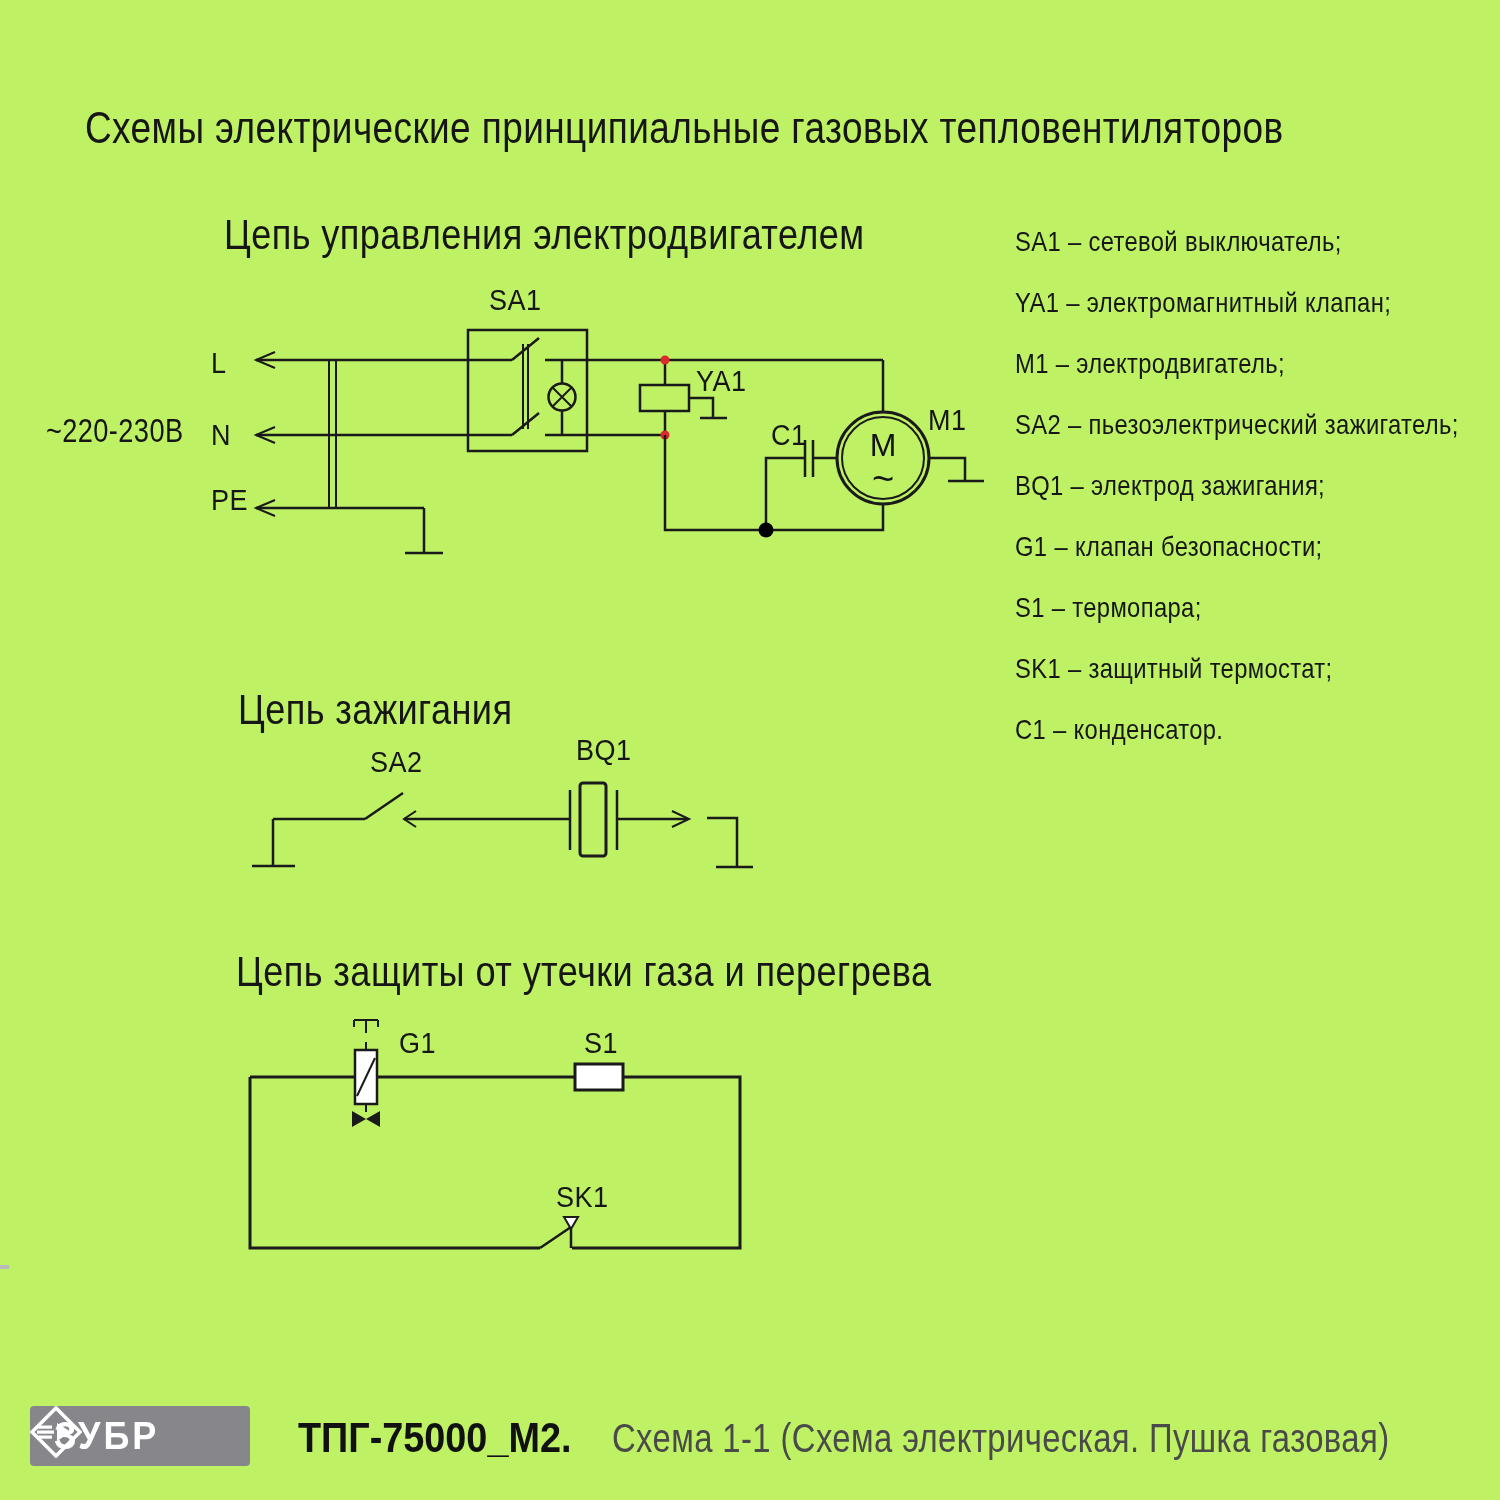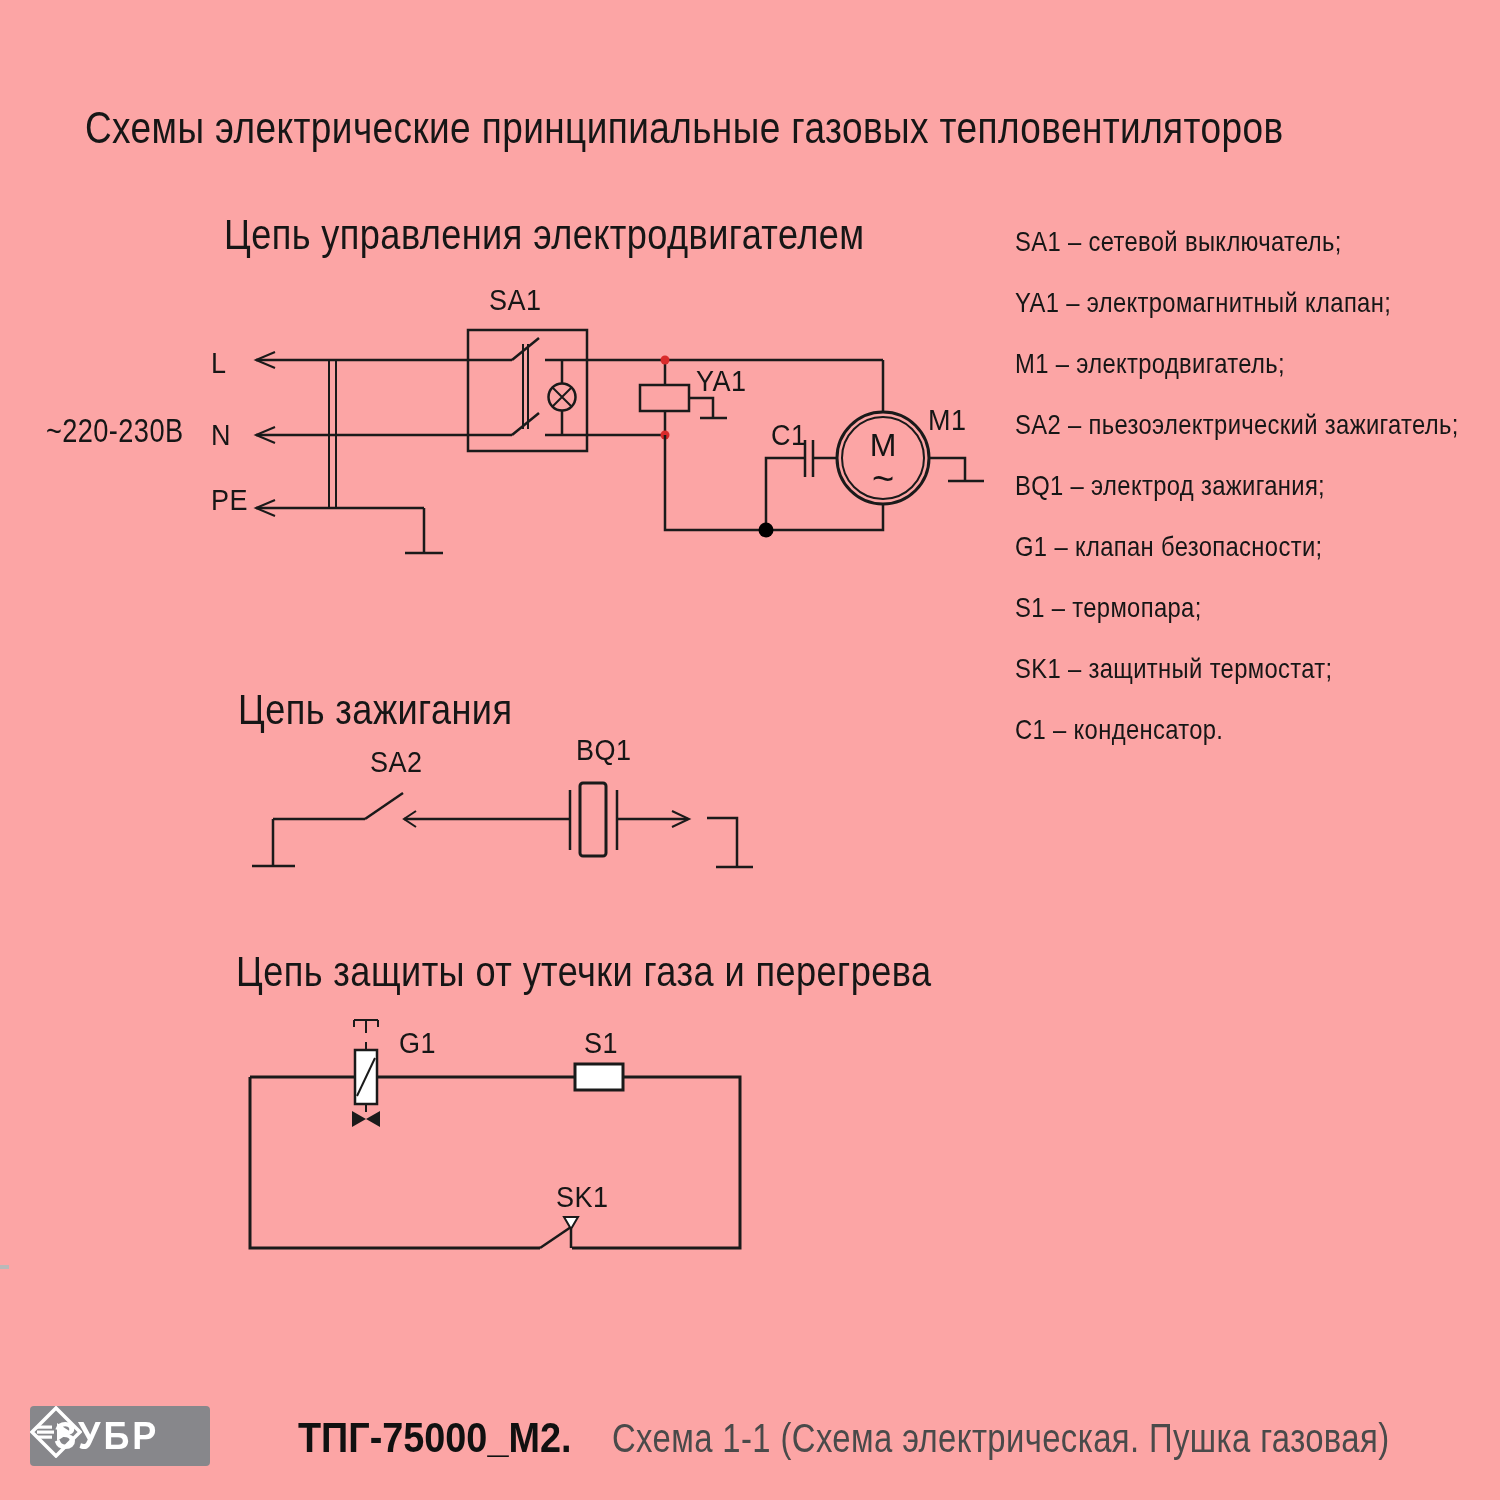--- a/index.html
+++ b/index.html
@@ -1,30 +1,30 @@
 <!DOCTYPE html>
 <html><head>
 <meta charset="utf-8">
 <style>
   html,body{margin:0;padding:0;background:#fff;}
-  #page{position:relative;width:1500px;height:1500px;background:#fca5a5;overflow:hidden;
+  #page{position:relative;width:1500px;height:1500px;background:#bef264;overflow:hidden;
         font-family:"Liberation Sans",sans-serif;color:#141414;}
   svg{position:absolute;left:0;top:0;}
   .gost{position:absolute;white-space:nowrap;transform:scaleX(0.86);transform-origin:0 0;
         color:#161616;letter-spacing:0.5px;}
   .title{font-size:44px;transform:scaleX(0.84);}
   .sect{font-size:42px;}
   .lbl{font-size:30px;transform:scaleX(0.9);}
   .legend{position:absolute;left:1015px;top:226px;}
   .legend-row{font-size:28px;white-space:nowrap;transform:scaleX(0.85);transform-origin:0 0;
         margin-bottom:29px;letter-spacing:0.4px;color:#161616;}
   .motor-letter{position:absolute;width:44px;text-align:center;font-size:32px;color:#141414;}
   .voltage{font-size:34px;transform:scaleX(0.8);}
   .edge-tick{position:absolute;left:0;top:1265px;width:9px;height:4px;background:#b9b9b9;}
-  .logo{position:absolute;left:30px;top:1406px;width:180px;height:60px;background:#87878b;
+  .logo{position:absolute;left:30px;top:1406px;width:220px;height:60px;background:#87878b;
         border-radius:4px;display:flex;align-items:center;justify-content:flex-start;padding-left:14px;box-sizing:border-box;}
   .logo-text{color:#ffffff;font-weight:800;font-size:38px;letter-spacing:3px;margin-left:10px;
         transform:scaleX(0.95);transform-origin:0 50%;}
   .footer-line{position:absolute;left:298px;top:1414px;white-space:nowrap;}
   .footer-model{display:inline-block;font-size:42px;font-weight:700;color:#111;
         transform:scaleX(0.9);transform-origin:0 0;letter-spacing:0;}
   .footer-caption{display:inline-block;font-size:40px;font-weight:400;color:#4a4a4a;
         transform:scaleX(0.82);transform-origin:0 0;margin-left:6px;letter-spacing:0.5px;}
 </style>
 </head>

